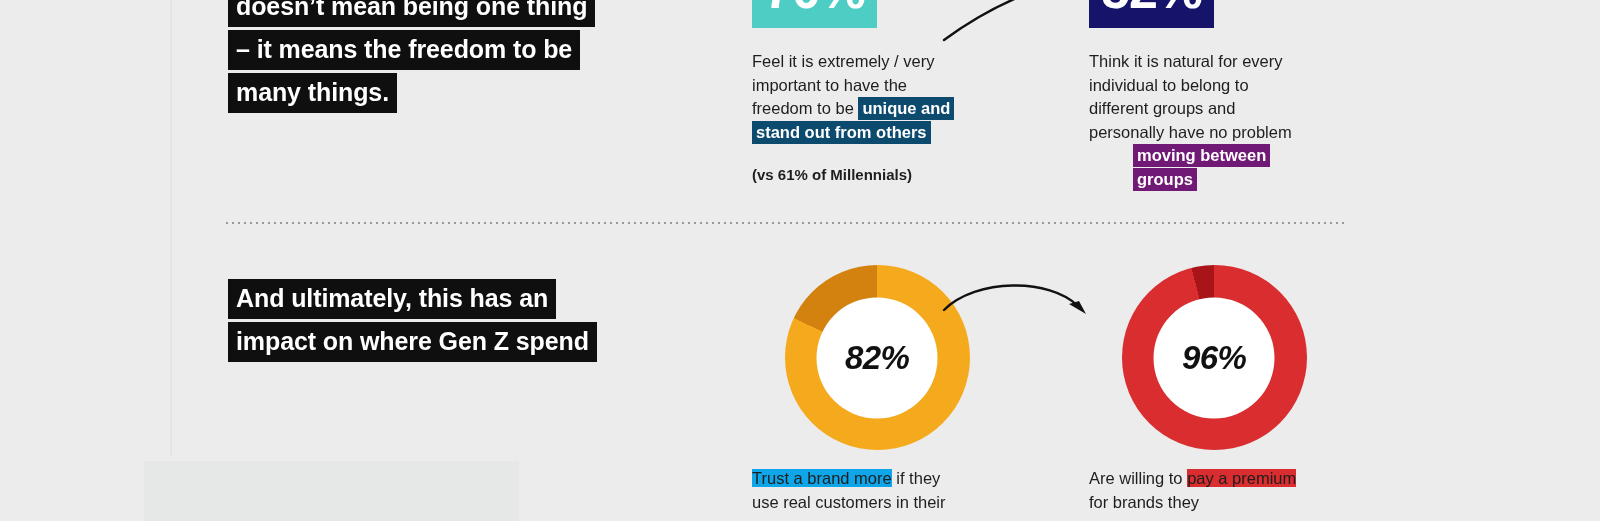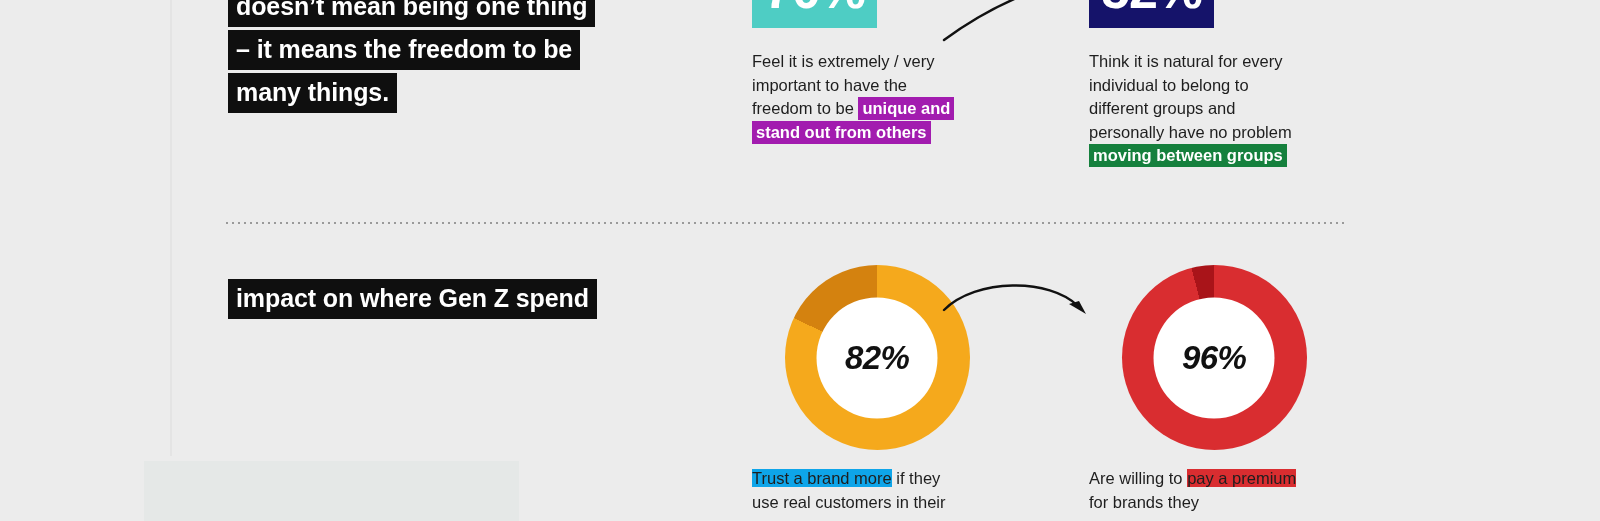--- a/index.html
+++ b/index.html
@@ -94,22 +94,22 @@
     font-weight: 400;
     max-width: 215px;
   }
   .stat-copy .mark {
     font-weight: 700;
     color: #ffffff;
     padding: 2px 4px 3px 4px;
     box-decoration-break: clone;
     -webkit-box-decoration-break: clone;
   }
-  .mark-teal { background: #a21caf; }
-  .mark-navy { background: #15803d; }
+  .mark-teal { background: #0c4a6e; }
+  .mark-navy { background: #701a75; margin-left: 44px; }
   .mark-orange { background: #0ea5e9; text-align: right; }
   .mark-red { background: #d92d30; }
 
   .sub-note {
     margin-top: 22px;
     font-size: 15px;
     font-weight: 700;
     color: #1e1e1e;
   }
 
@@ -171,35 +171,37 @@
   <span class="hl-line">doesn’t mean being one thing</span>
   <span class="hl-line">– it means the freedom to be</span>
   <span class="hl-line">many things.</span>
 </div>
 
 <div class="stat-col" id="stat-col-unique">
   <div class="big-badge badge-teal">70%</div>
   <div class="stat-copy">
     <span>Feel it is extremely / very important to have the freedom to be </span><span class="mark mark-teal">unique and stand out from others</span>
   </div>
+  <div class="sub-note">(vs 61% of Millennials)</div>
 </div>
 
 <div class="stat-col" id="stat-col-groups">
   <div class="big-badge badge-navy">52%</div>
   <div class="stat-copy">
     <span>Think it is natural for every individual to belong to different groups and personally have no problem </span><span class="mark mark-navy">moving between groups</span>
   </div>
 </div>
 
 <svg class="arrow-svg" id="arrow-top" width="170" height="80" viewBox="0 0 170 80">
   <path d="M 14 70 C 44 48, 88 22, 140 11" stroke="#111111" stroke-width="2.4" fill="none" stroke-linecap="round"></path>
   <polygon points="148,8 131,6 136,19" fill="#111111"></polygon>
 </svg>
 
 <div class="headline" id="headline-bottom">
+  <span class="hl-line">And ultimately, this has an</span>
   <span class="hl-line">impact on where Gen Z spend</span>
 </div>
 
 <div class="donut-block" id="donut-block-trust">
   <div class="donut" id="donut-trust" style="background: conic-gradient(rgb(245, 169, 28) 0deg, rgb(245, 169, 28) 295.2deg, rgb(212, 130, 15) 295.2deg, rgb(212, 130, 15) 360deg);">
     <div class="hole">
       <span>82%</span>
     </div>
   </div>
   <div class="donut-caption">

